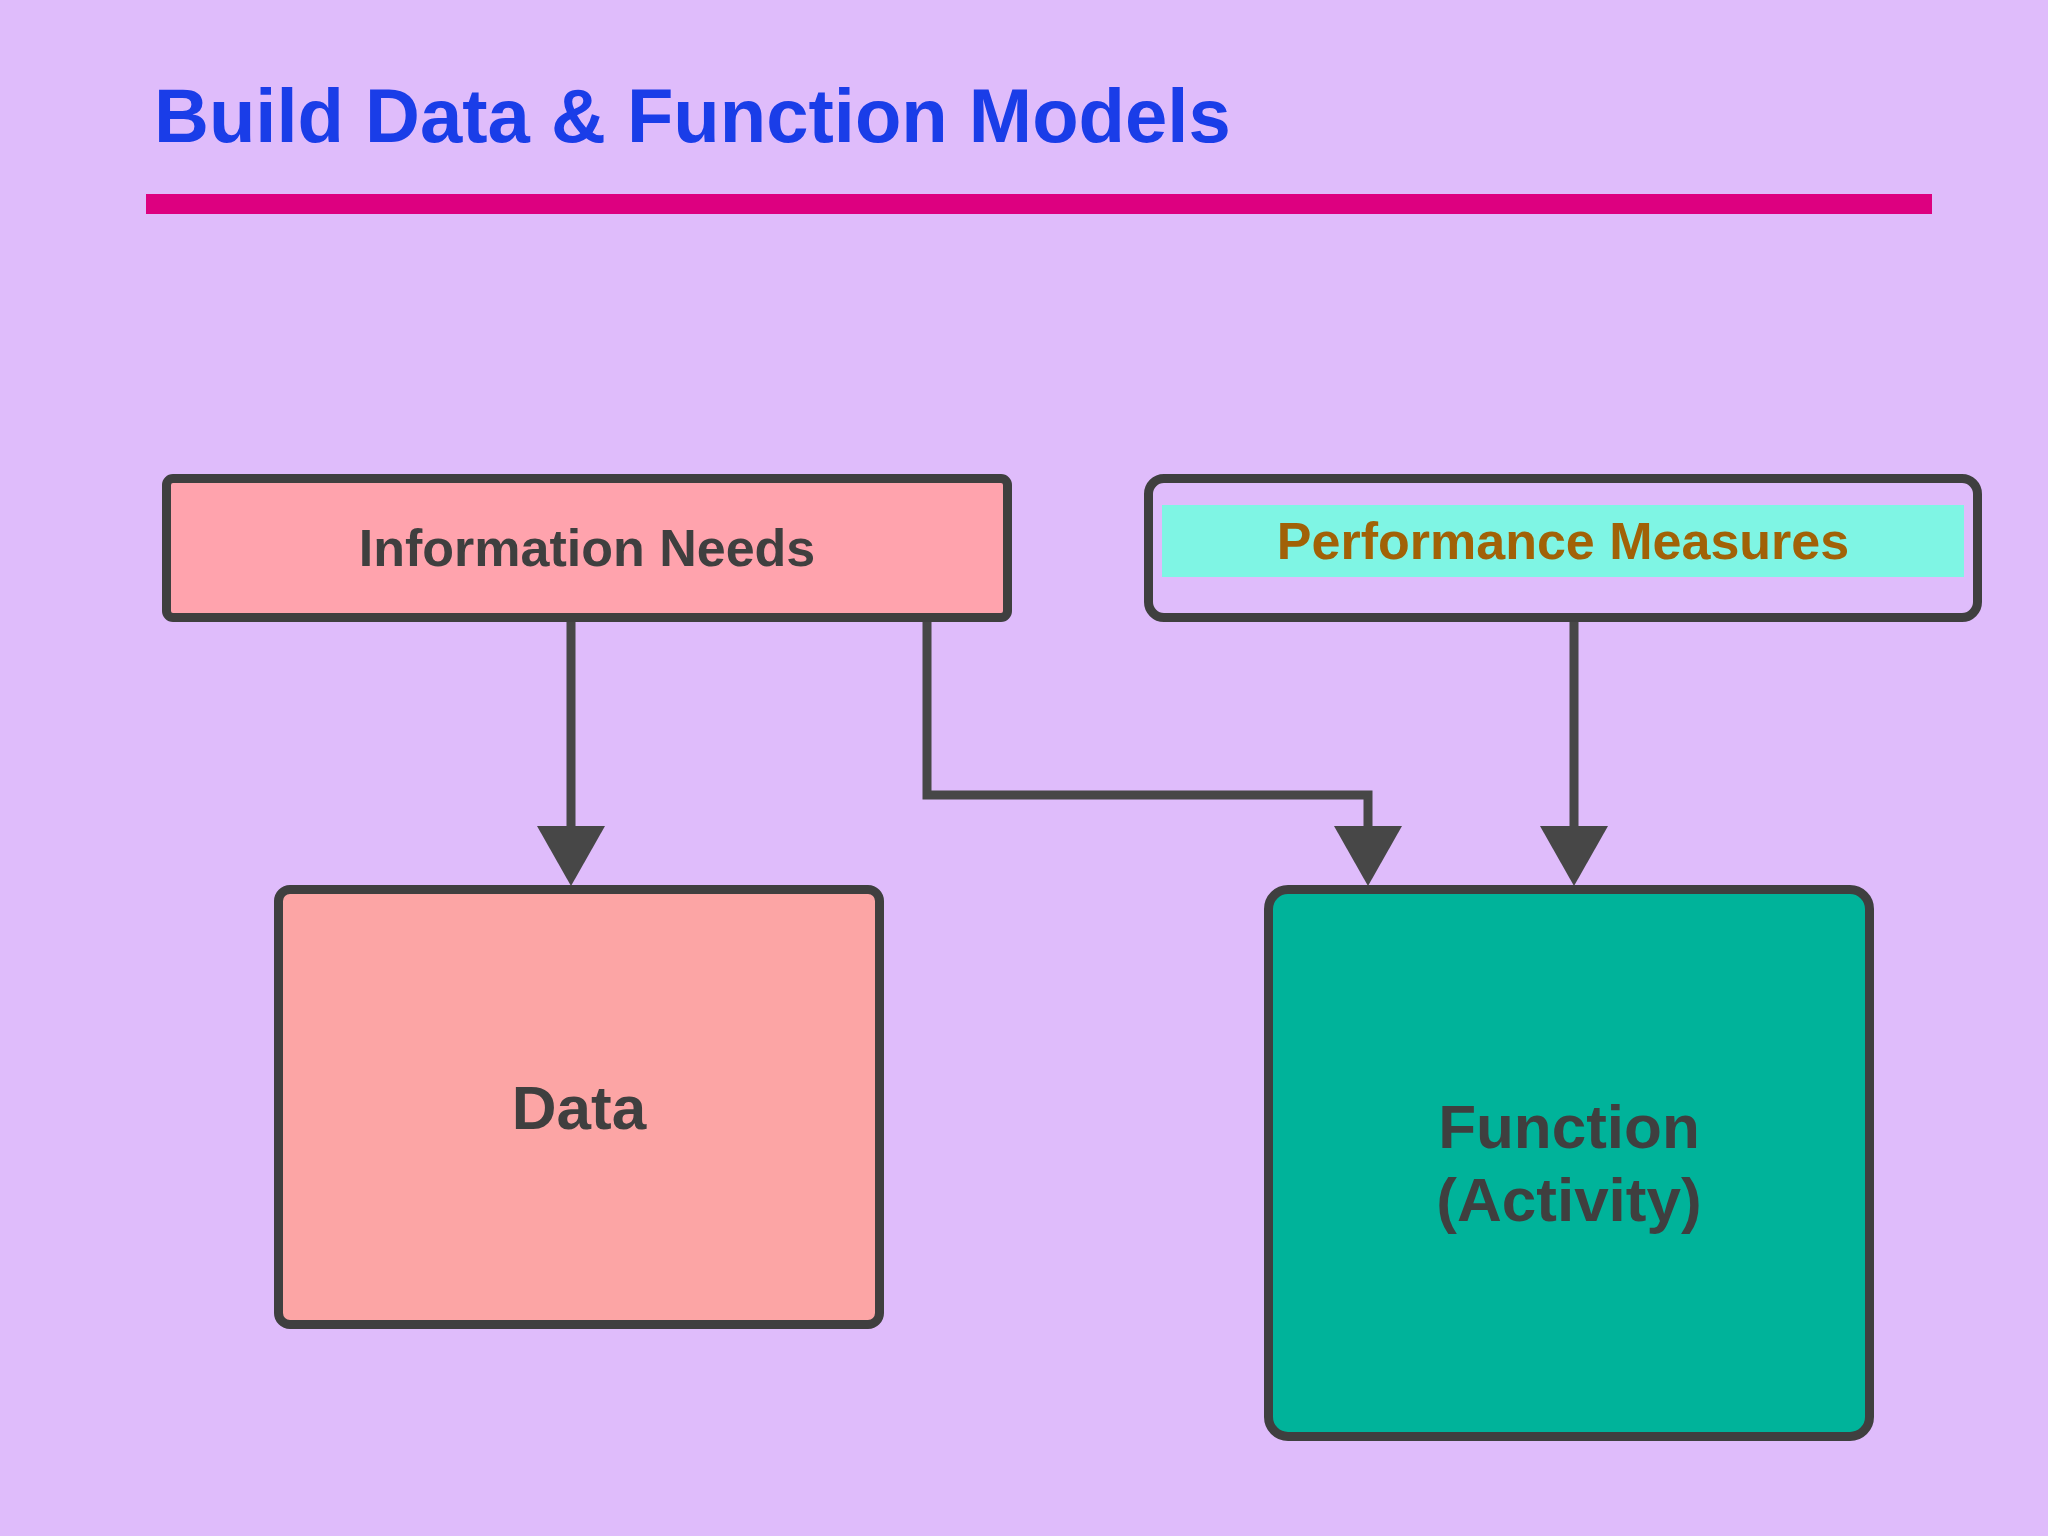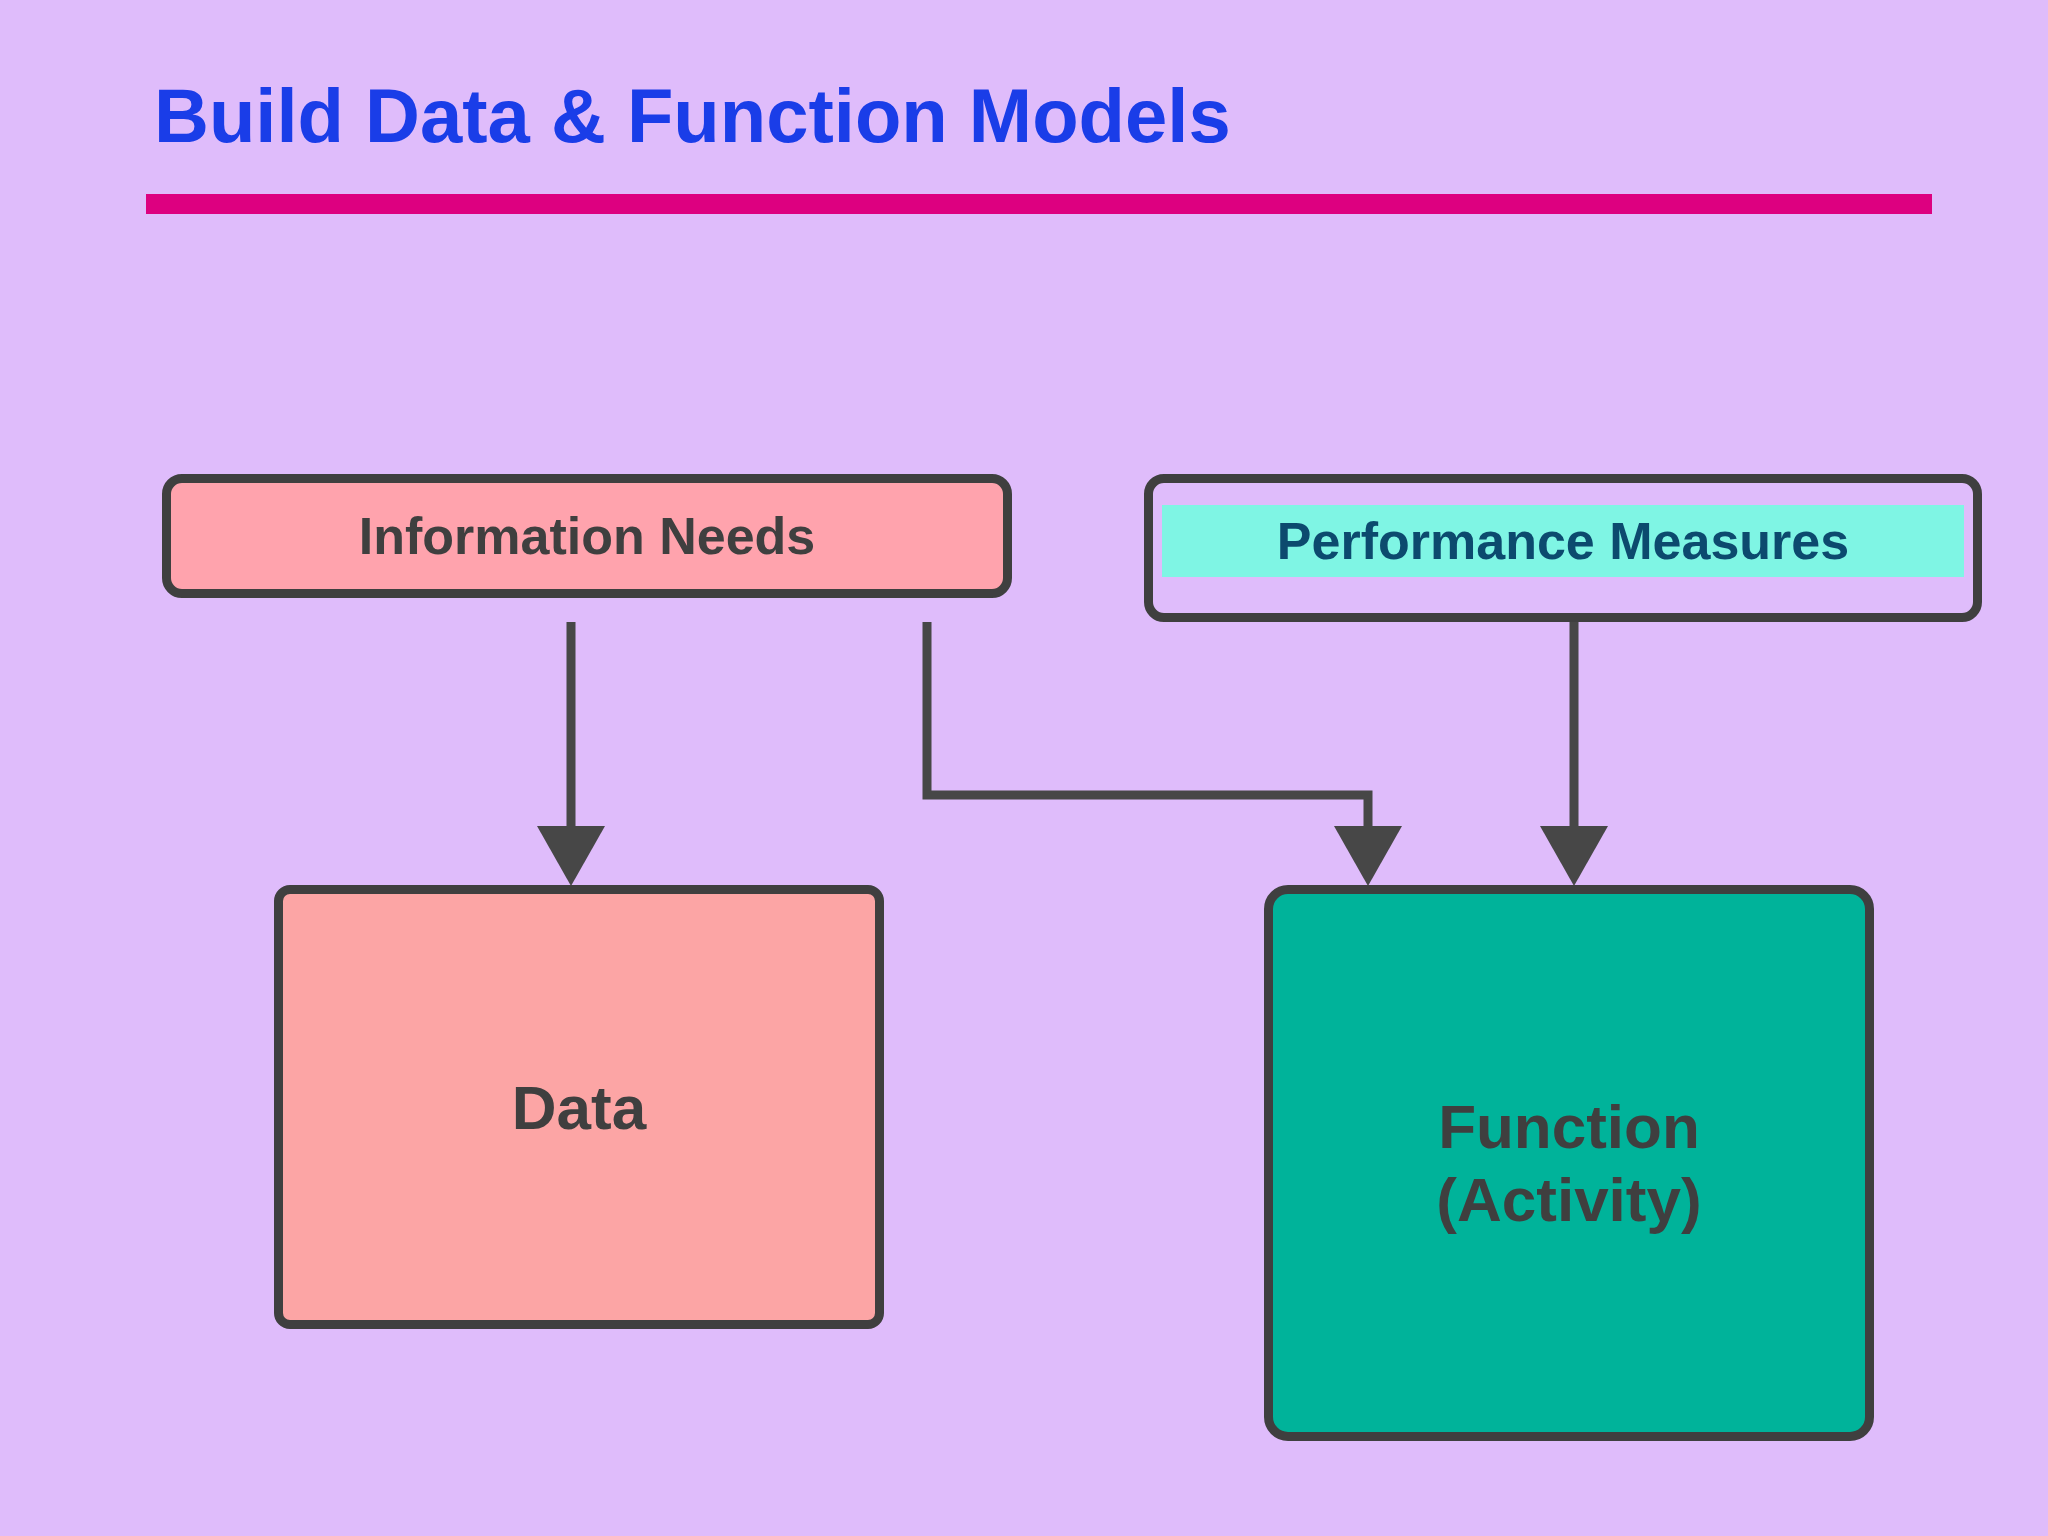--- a/index.html
+++ b/index.html
@@ -50,22 +50,22 @@
     text-align: center;
     color: #3F3F3F;
     font-weight: bold;
   }
 
   
   #node-information-needs {
     left: 128px;
     top: 474px;
     width: 850px;
-    height: 124px;
-    border-radius: 20px;
+    height: 148px;
+    border-radius: 11px;
     background: #FFA3AD;
     font-size: 52px;
   }
 
   
   #node-performance-measures {
     left: 1110px;
     top: 474px;
     width: 838px;
     height: 148px;
@@ -80,21 +80,21 @@
     right: 9px;
     bottom: 36px;
     background: #7FF5E4;
     display: flex;
     align-items: center;
     justify-content: center;
   }
   #performance-measures-label {
     font-size: 52px;
     font-weight: bold;
-    color: #0c4a6e;
+    color: #a16207;
     white-space: nowrap;
   }
 
   
   #node-data {
     left: 240px;
     top: 885px;
     width: 610px;
     height: 444px;
     border-radius: 16px;

